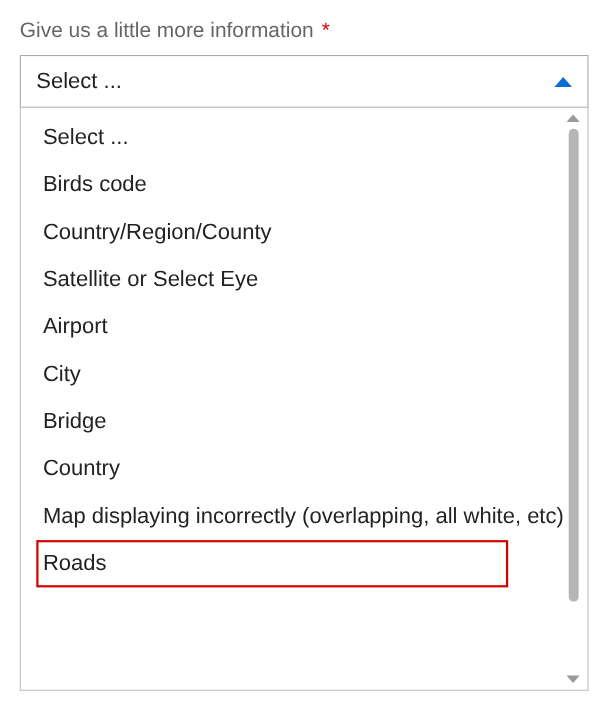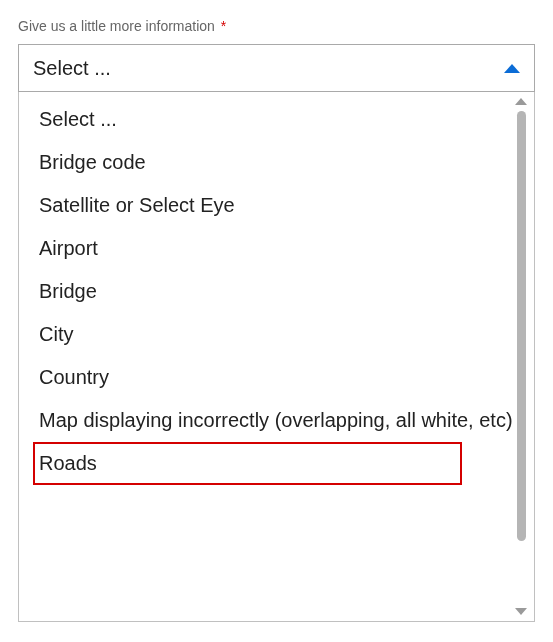--- a/index.html
+++ b/index.html
@@ -3,21 +3,21 @@
 <meta charset="utf-8">
 <style>
   * { box-sizing: border-box; margin: 0; padding: 0; }
   body {
     font-family: "Segoe UI", Arial, sans-serif;
     background: #fff;
     padding: 18px;
     width: 553px;
   }
   .field-label {
-    font-size: 14px;
+    font-size: 19px;
     color: #666;
     margin-bottom: 10px;
   }
   .required-star {
     color: #d40000;
     margin-left: 2px;
   }
   .select-box {
     border: 1px solid #a9a9a9;
     height: 48px;
@@ -103,25 +103,26 @@
 </div>
 
 <div class="select-box">
   <span class="select-value">Select ...</span>
   <span class="caret-up"></span>
 </div>
 
 <div class="dropdown">
   <div class="options-wrap" id="options-wrap">
       <div class="option">Select ...</div>
-      <div class="option">Bridge code</div>
+      <div class="option">Birds code</div>
+      <div class="option">Country/Region/County</div>
       <div class="option">Satellite or Select Eye</div>
       <div class="option">Airport</div>
+      <div class="option">City</div>
       <div class="option">Bridge</div>
-      <div class="option">City</div>
       <div class="option">Country</div>
       <div class="option">Map displaying incorrectly (overlapping, all white, etc)</div>
       <div class="option highlighted">Roads</div>
     </div>
   <div class="scrollbar-track">
     <div class="scroll-arrow up"></div>
     <div class="scroll-thumb"></div>
     <div class="scroll-gap"></div>
     <div class="scroll-arrow down"></div>
   </div>

